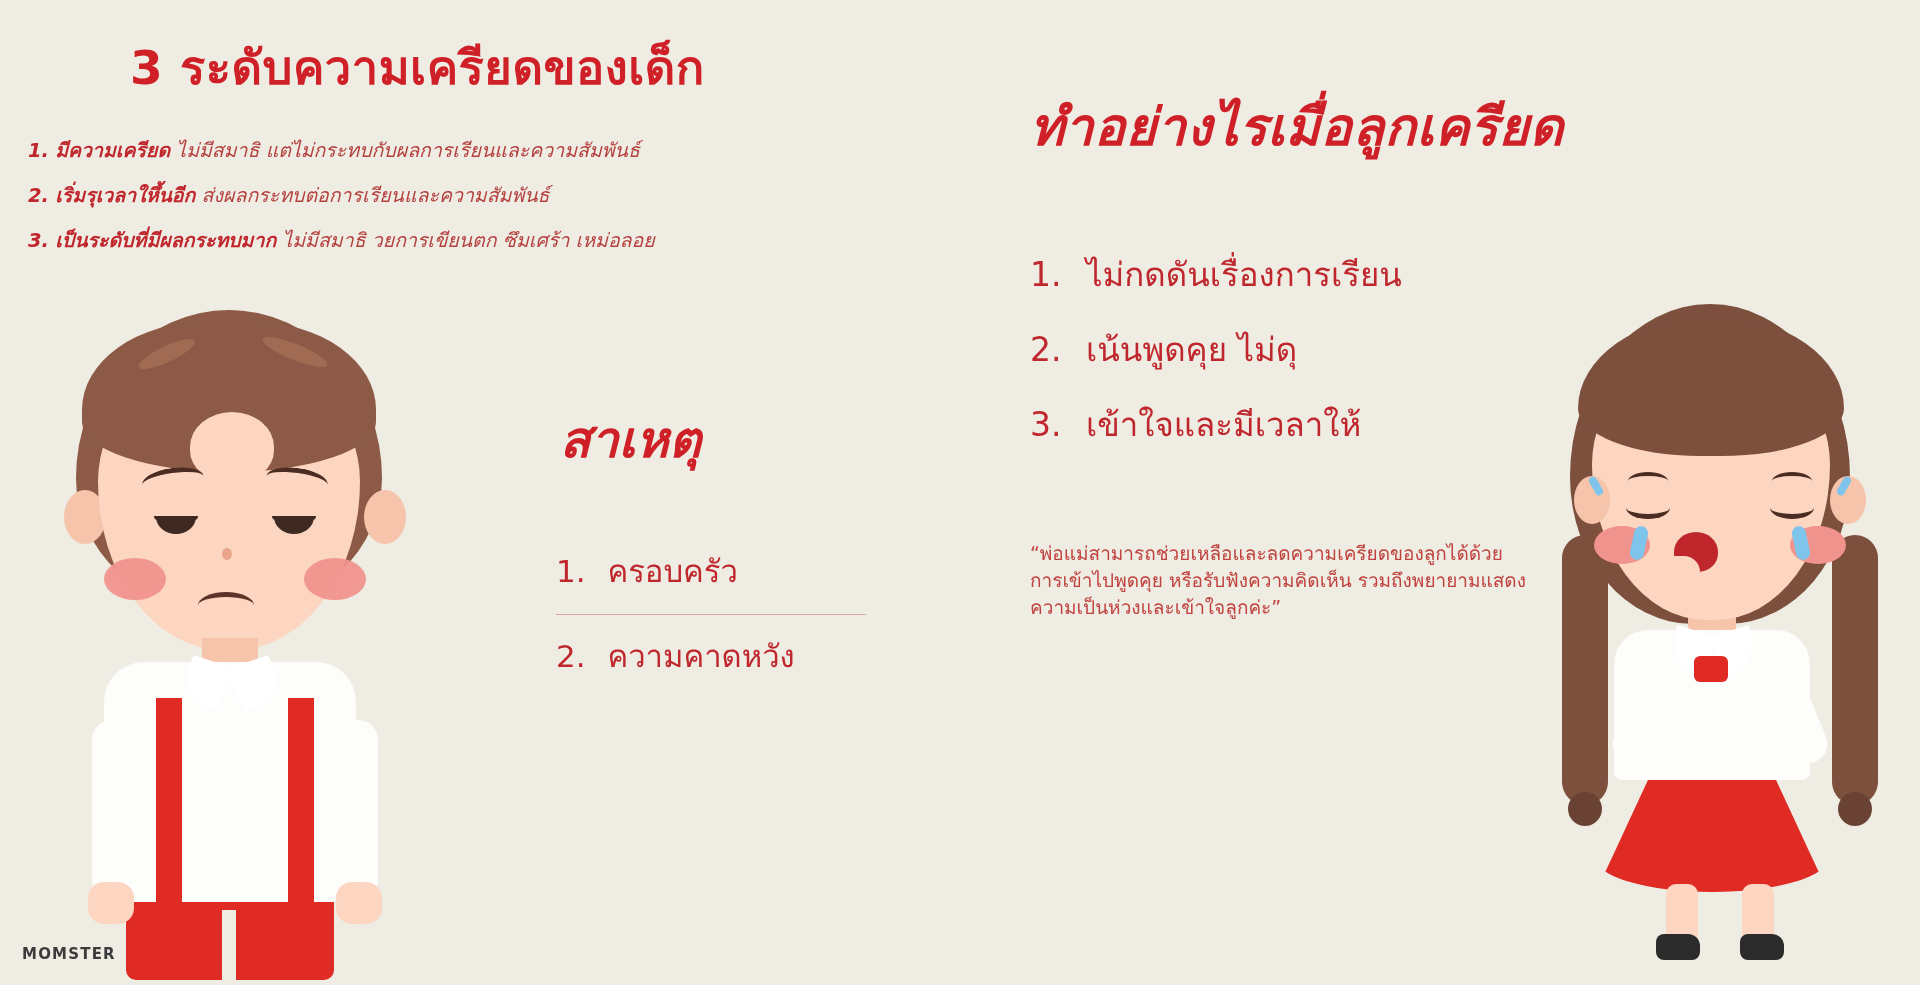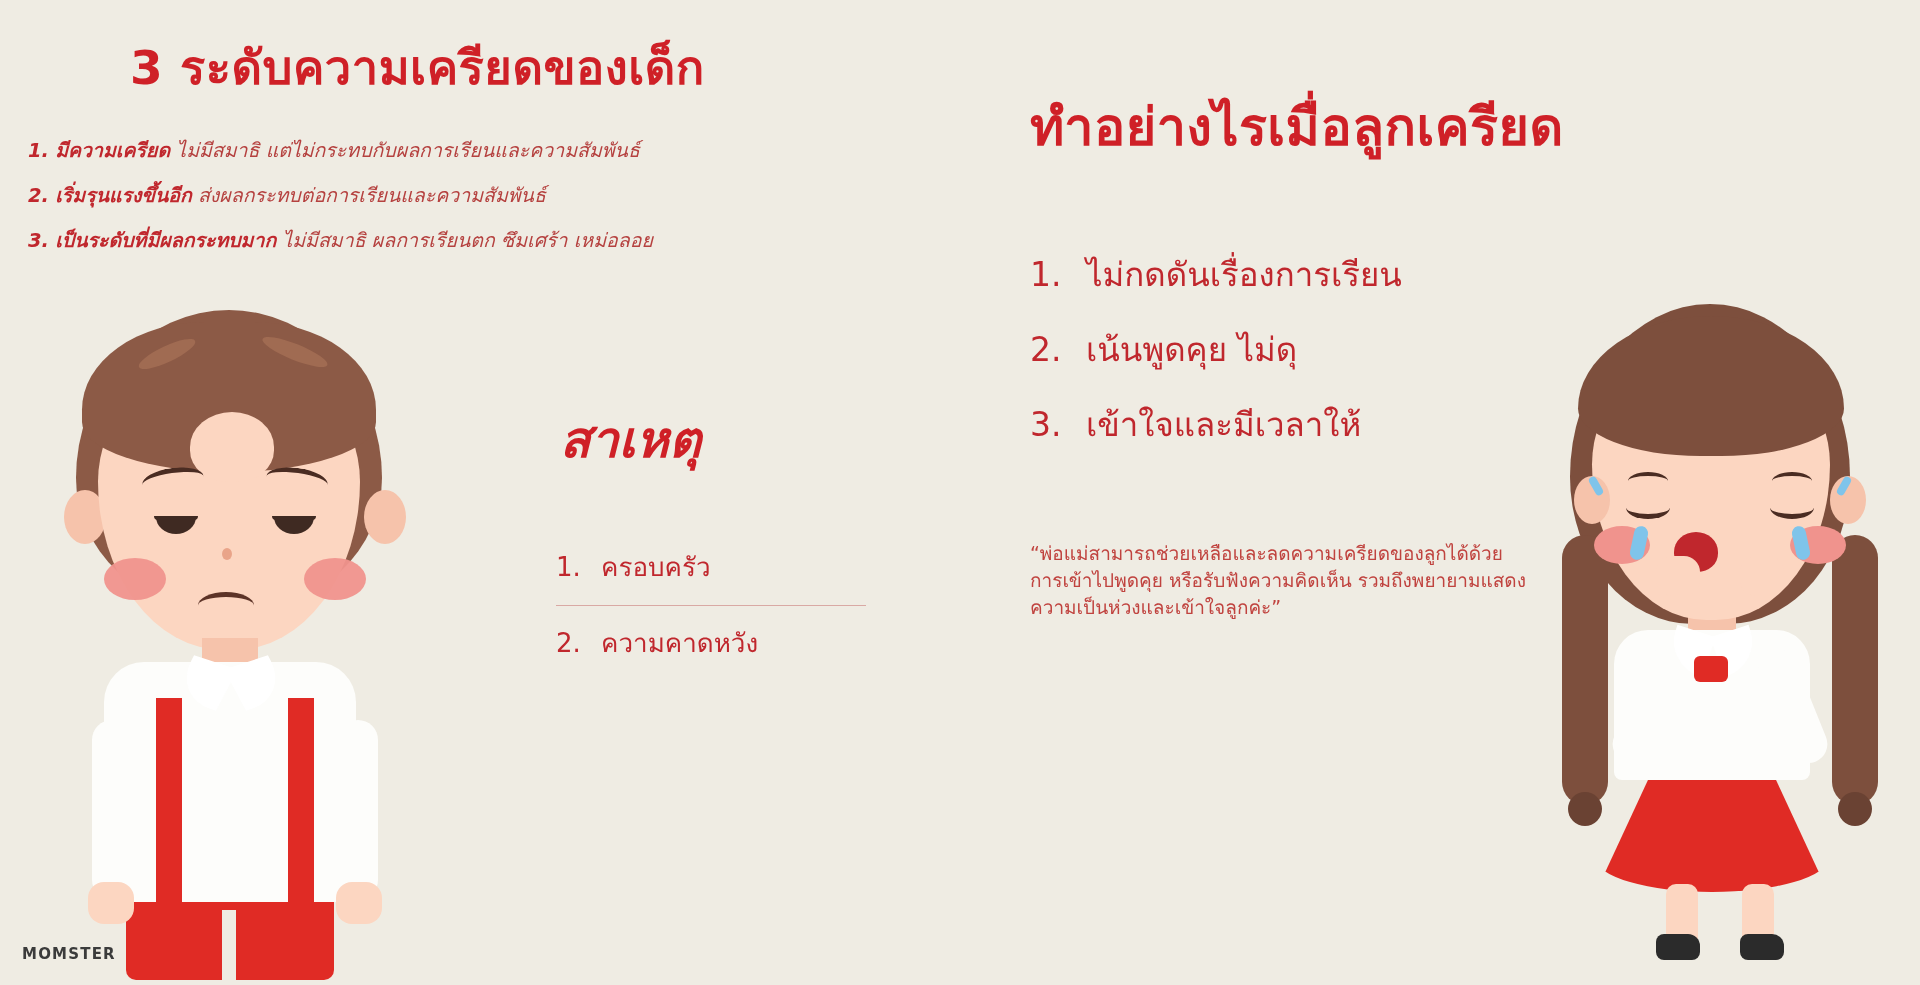--- a/index.html
+++ b/index.html
@@ -48,20 +48,21 @@
   .level-row .num { font-weight: bold; }
   .level-row .bold { font-weight: bold; }
   .level-row .tail { color: #b5413f; font-weight: normal; }
 
   .heading-right {
     position: absolute;
     left: 1030px;
     top: 85px;
     font-size: 52px;
     font-weight: bold;
+    font-style: italic;
     color: #cf2027;
     white-space: nowrap;
     letter-spacing: 0.5px;
   }
 
   .right-list {
     position: absolute;
     left: 1030px;
     top: 248px;
   }
@@ -93,21 +94,21 @@
     color: #cf2027;
   }
 
   .causes-list {
     position: absolute;
     left: 556px;
     top: 530px;
     width: 310px;
   }
   .cause-item {
-    font-size: 26px;
+    font-size: 31px;
     color: #c0272d;
     padding: 16px 0 18px 0;
     border-bottom: 1px solid #d9a9a4;
     white-space: nowrap;
   }
   .cause-item:last-child { border-bottom: none; }
   .cause-item .n { margin-right: 12px; }
 
   .brand {
     position: absolute;
@@ -390,27 +391,27 @@
   <div class="heading-left">3 ระดับความเครียดของเด็ก</div>
 
   <div class="levels">
     <div class="level-row">
       <span class="num">1.</span>
       <span class="bold">มีความเครียด</span>
       <span class="tail">ไม่มีสมาธิ แต่ไม่กระทบกับผลการเรียนและความสัมพันธ์</span>
     </div>
     <div class="level-row">
       <span class="num">2.</span>
-      <span class="bold">เริ่มรุนแรงขึ้นอีก</span>
+      <span class="bold">เริ่มรุเวลาใหึ้นอีก</span>
       <span class="tail">ส่งผลกระทบต่อการเรียนและความสัมพันธ์</span>
     </div>
     <div class="level-row">
       <span class="num">3.</span>
       <span class="bold">เป็นระดับที่มีผลกระทบมาก</span>
-      <span class="tail">ไม่มีสมาธิ ผลการเรียนตก ซึมเศร้า เหม่อลอย</span>
+      <span class="tail">ไม่มีสมาธิ วยการเขียนตก ซึมเศร้า เหม่อลอย</span>
     </div>
   </div>
 
   <div class="boy">
     <div class="hair-back"></div>
     <div class="ear l"></div>
     <div class="ear r"></div>
     <div class="face"></div>
     <div class="fringe"></div>
     <div class="fringe-notch"></div>

